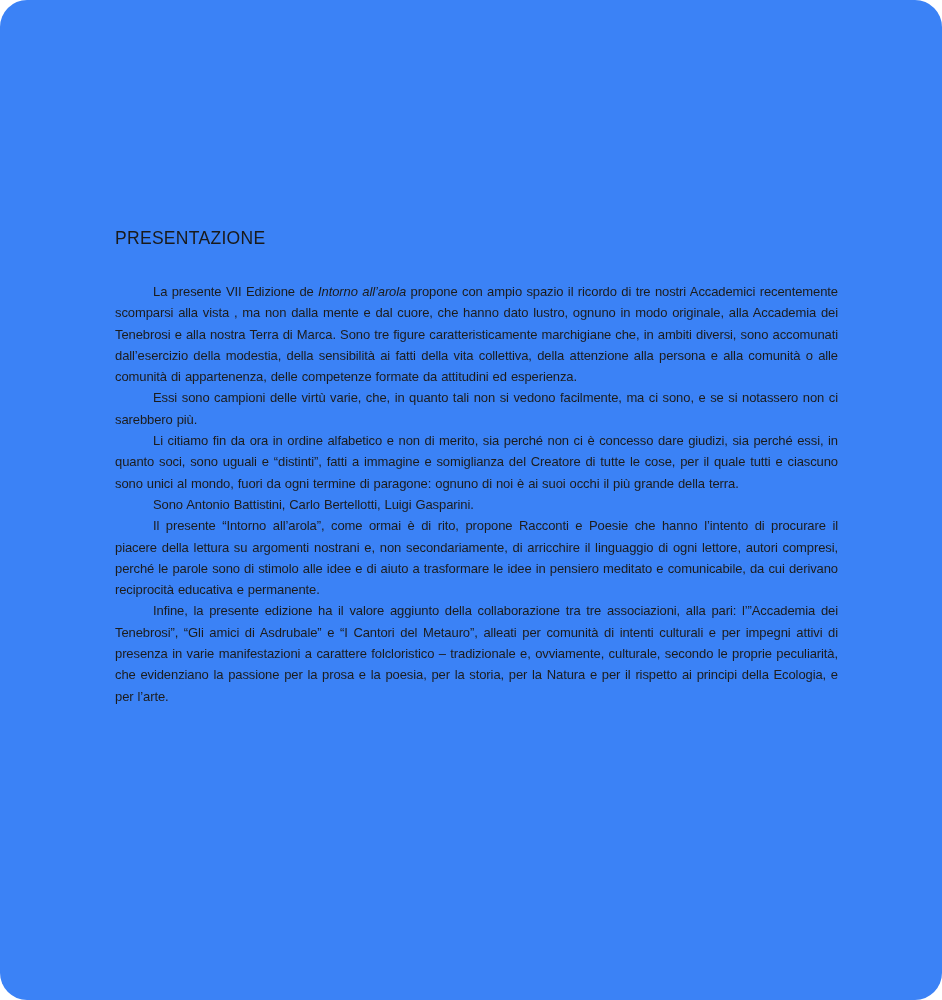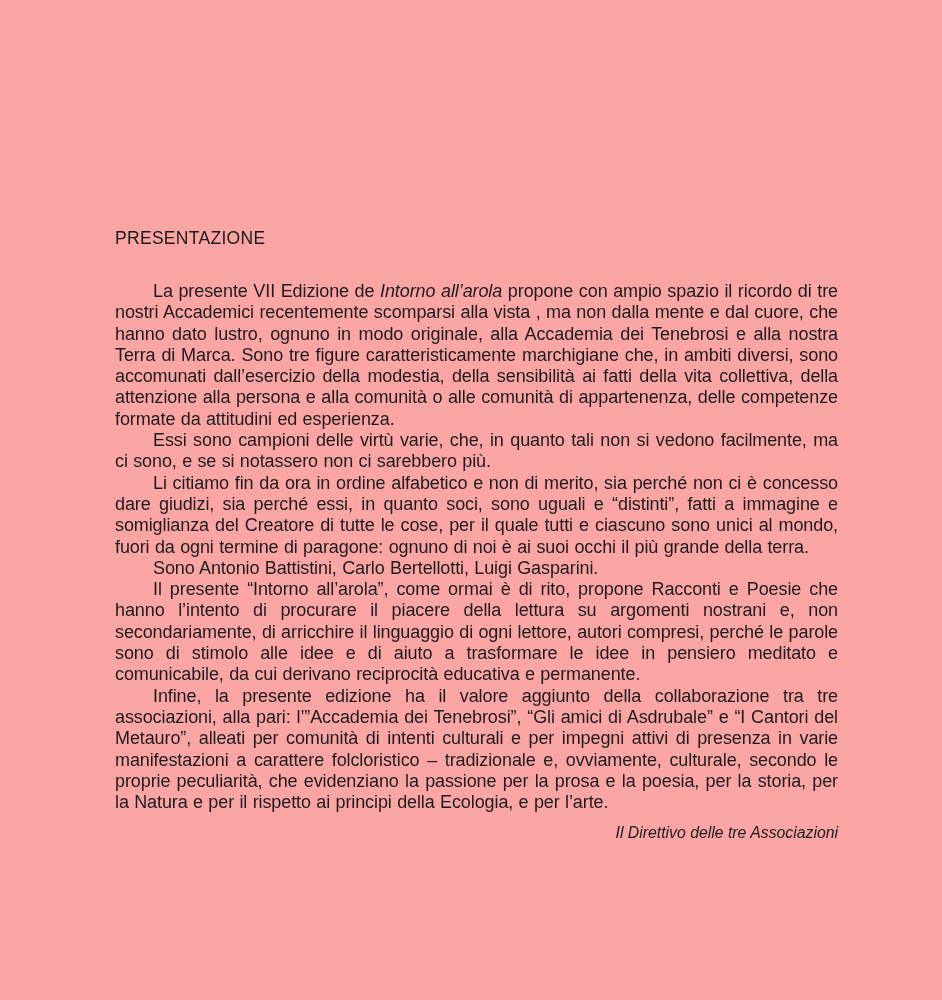--- a/index.html
+++ b/index.html
@@ -4,41 +4,42 @@
 <style>
   html, body {
     margin: 0;
     padding: 0;
     background: #ffffff;
   }
   .page {
     position: relative;
     width: 942px;
     height: 1000px;
-    background: #fca5a5;
+    background: #3b82f6;
     overflow: hidden;
     font-family: "Liberation Sans", sans-serif;
     color: #1c1c1c;
+    border-radius: 27px;
   }
   .content {
     position: absolute;
     left: 115px;
     top: 228px;
     width: 723px;
   }
   .title {
     font-size: 17.5px;
     font-weight: 400;
     letter-spacing: 0.3px;
     margin: 0 0 32px 0;
     color: #1a1a1a;
   }
   .body-text p {
     margin: 0;
-    font-size: 18px;
+    font-size: 13px;
     line-height: 21.3px;
     text-align: justify;
     text-indent: 38px;
     letter-spacing: -0.1px;
     word-spacing: 0.5px;
   }
   .body-text .italic {
     font-style: italic;
   }
   .signature {
@@ -57,15 +58,14 @@
   <div class="content">
     <h1 class="title">PRESENTAZIONE</h1>
     <div class="body-text">
         <p><span>La presente VII Edizione de </span><span class="italic">Intorno all’arola</span><span> propone con ampio spazio il ricordo di tre nostri Accademici recentemente scomparsi alla vista , ma non dalla mente e dal cuore, che hanno dato lustro, ognuno in modo originale, alla Accademia dei Tenebrosi e alla nostra Terra di Marca. Sono tre figure caratteristicamente marchigiane che, in ambiti diversi, sono accomunati dall’esercizio della modestia, della sensibilità ai fatti della vita collettiva, della attenzione alla persona e alla comunità o alle comunità di appartenenza, delle competenze formate da attitudini ed esperienza.</span></p>
         <p><span>Essi sono campioni delle virtù varie, che, in quanto tali non si vedono facilmente, ma ci sono, e se si notassero non ci sarebbero più.</span></p>
         <p><span>Li citiamo fin da ora in ordine alfabetico e non di merito, sia perché non ci è concesso dare giudizi, sia perché essi, in quanto soci, sono uguali e “distinti”, fatti a immagine e somiglianza del Creatore di tutte le cose, per il quale tutti e ciascuno sono unici al mondo, fuori da ogni termine di paragone: ognuno di noi è ai suoi occhi il più grande della terra.</span></p>
         <p><span>Sono Antonio Battistini, Carlo Bertellotti, Luigi Gasparini.</span></p>
         <p><span>Il presente “Intorno all’arola”, come ormai è di rito, propone Racconti e Poesie che hanno l’intento di procurare il piacere della lettura su argomenti nostrani e, non secondariamente, di arricchire il linguaggio di ogni lettore, autori compresi, perché le parole sono di stimolo alle idee e di aiuto a trasformare le idee in pensiero meditato e comunicabile, da cui derivano reciprocità educativa e permanente.</span></p>
         <p><span>Infine, la presente edizione ha il valore aggiunto della collaborazione tra tre associazioni, alla pari: l’”Accademia dei Tenebrosi”, “Gli amici di Asdrubale” e “I Cantori del Metauro”, alleati per comunità di intenti culturali e per impegni attivi di presenza in varie manifestazioni a carattere folcloristico – tradizionale e, ovviamente, culturale, secondo le proprie peculiarità, che evidenziano la passione per la prosa e la poesia, per la storia, per la Natura e per il rispetto ai principi della Ecologia, e per l’arte.</span></p>
       </div>
-    <div class="signature">Il Direttivo delle tre Associazioni</div>
   </div>
 </div>
 
 </body></html>

